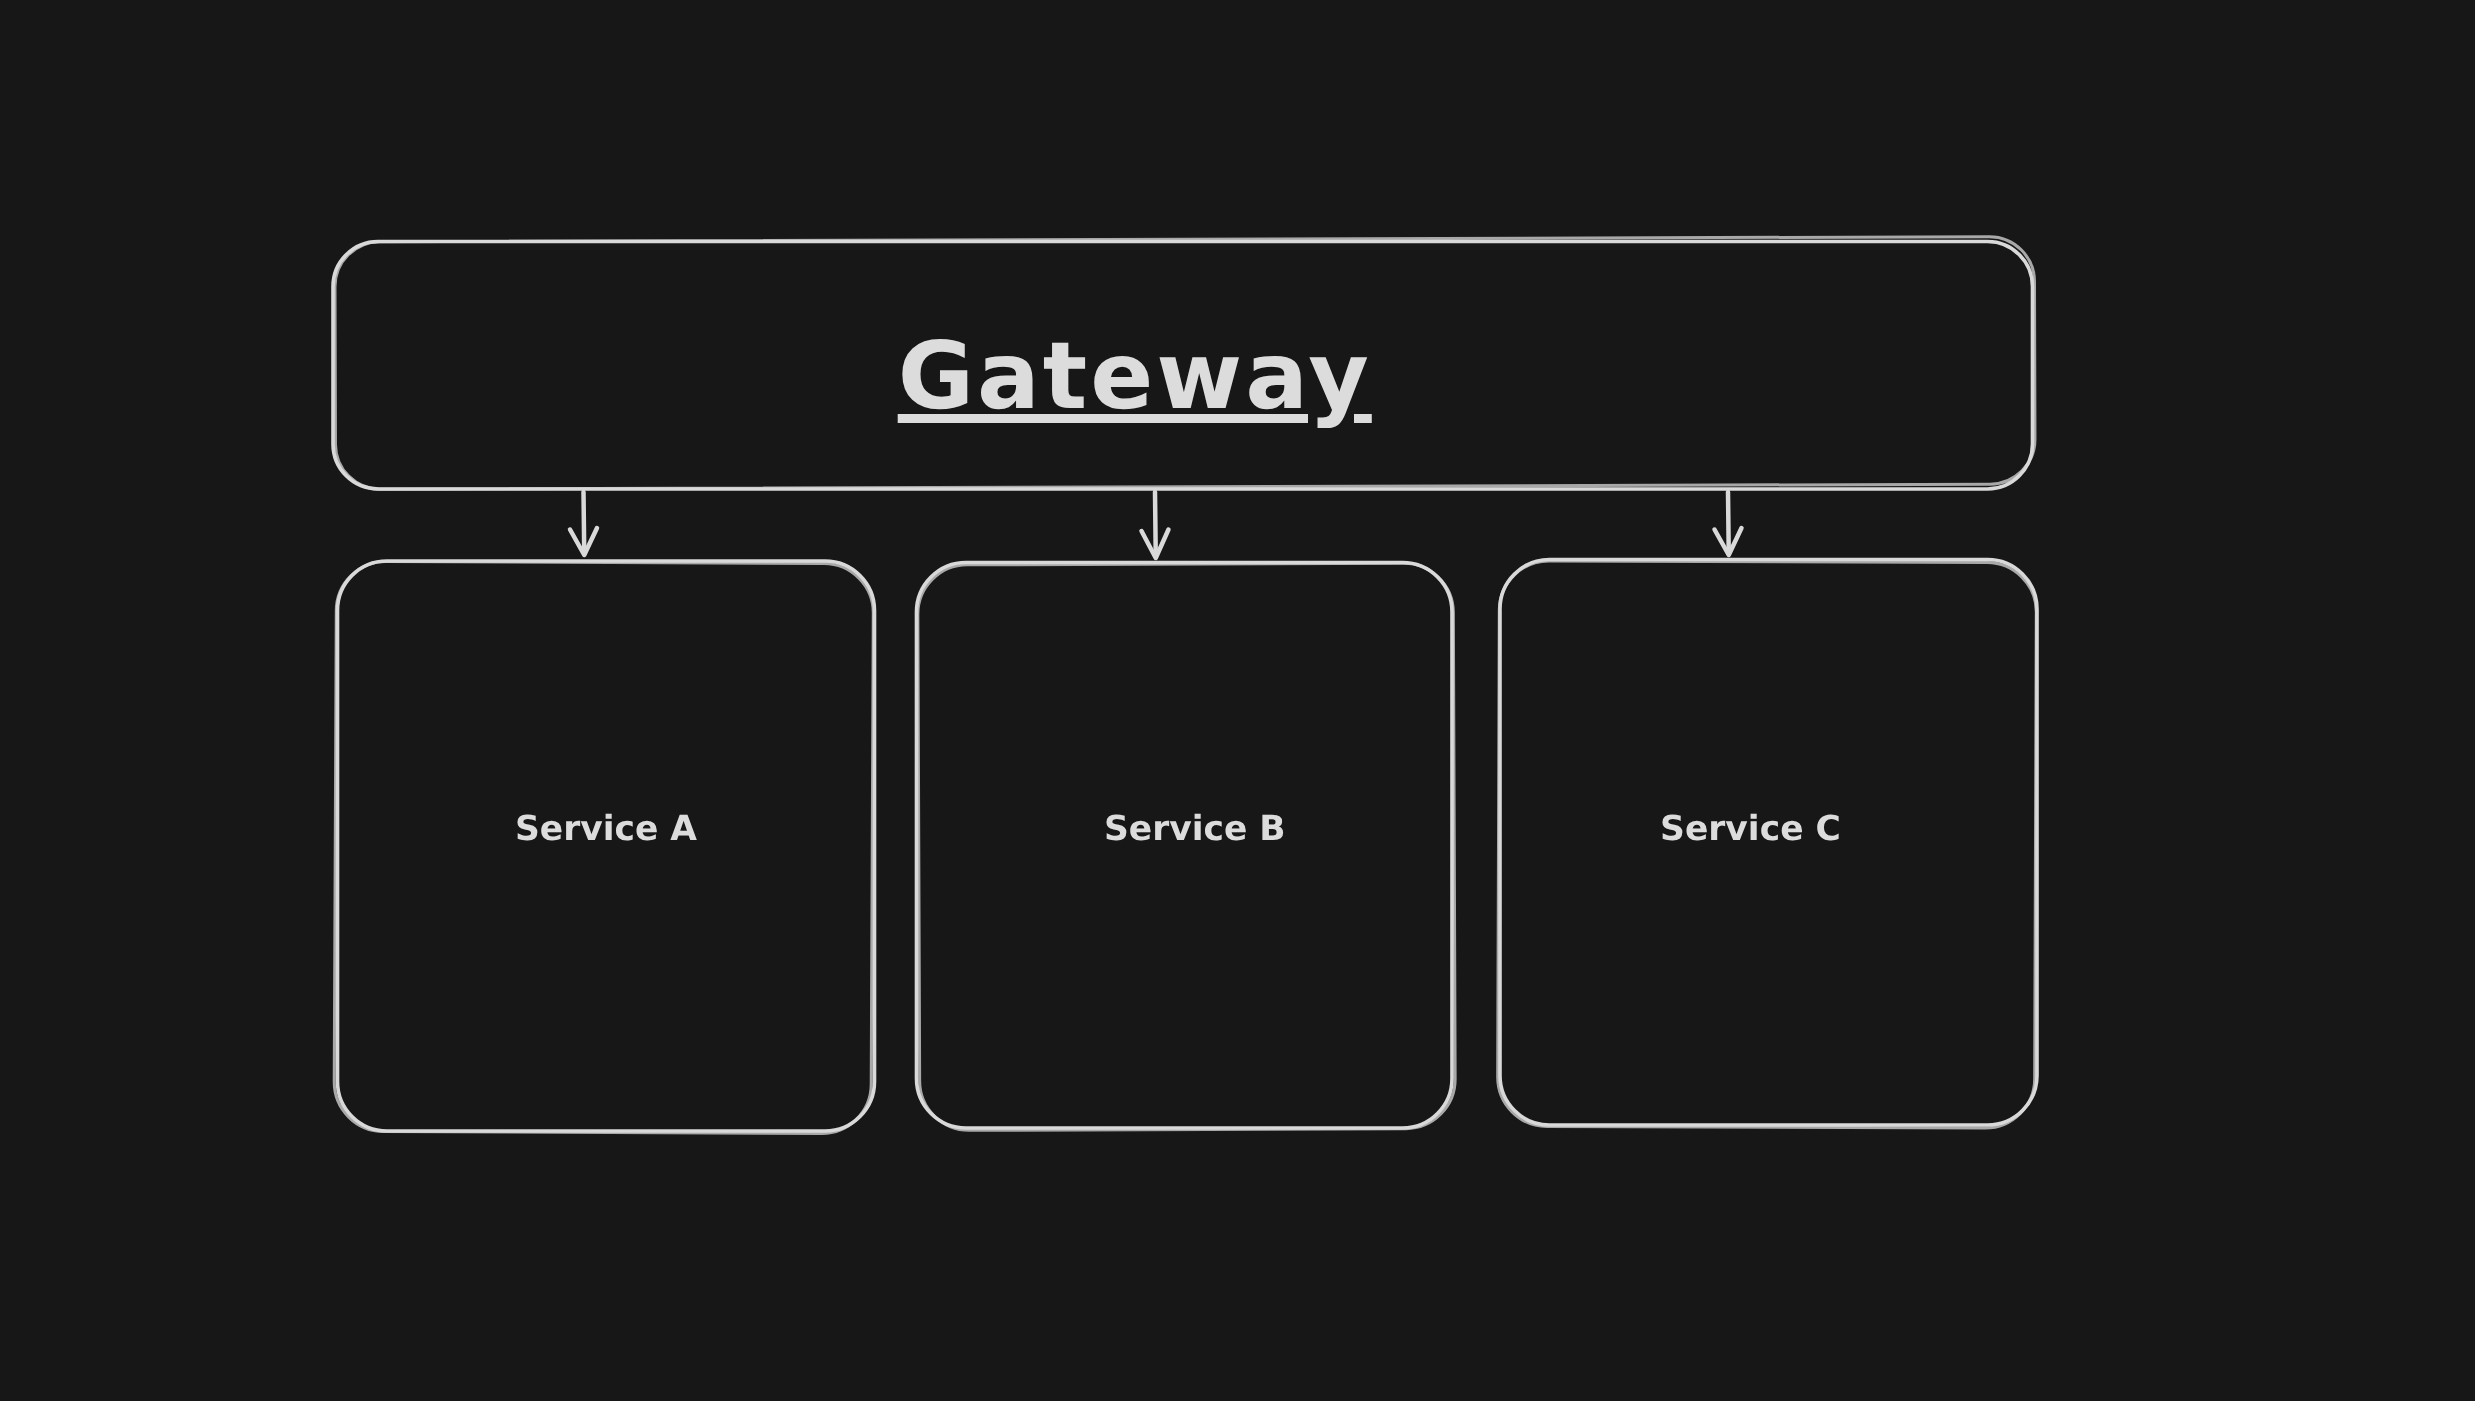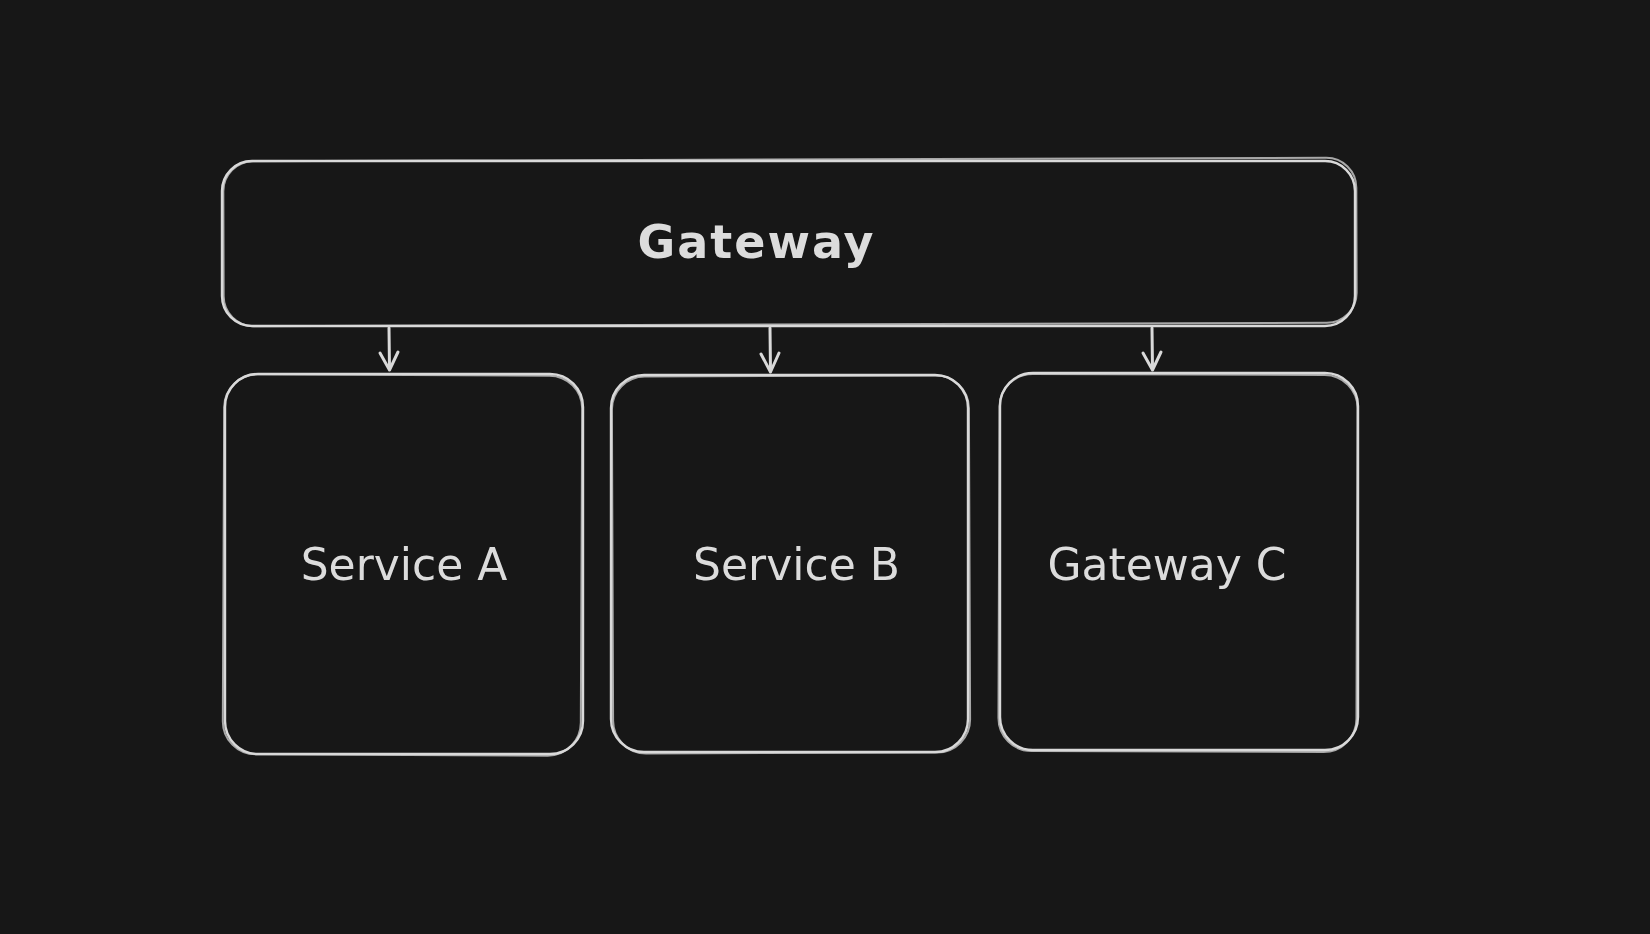--- a/index.html
+++ b/index.html
@@ -50,29 +50,30 @@
     color: var(--text);
     text-align: center;
     white-space: nowrap;
     line-height: 1.1;
     user-select: none;
   }
   .label.gateway {
     left: 190px;           
     top: 217px;
     width: 1133px;
-    font-size: 46px;
+    font-size: 62px;
     font-weight: bold;
     letter-spacing: 2px;
+    text-decoration: underline;
   }
   .label.service {
     top: 541px;
     width: 358px;
-    font-size: 44px;
-    font-weight: normal;
+    font-size: 23px;
+    font-weight: bold;
     letter-spacing: 0px;
   }
   .label.service-a { left: 225px; }
   .label.service-b { left: 611px; padding-left: 13px; }
   .label.service-c { left: 988px; }
 </style>
 </head>
 <body>
 
 <div class="canvas">
@@ -114,15 +115,15 @@
       <path class="edge" d="M1143 353 L1152.5 370 L1161 352"></path>
     </g>
   </svg>
 
   <div class="label gateway">Gateway</div>
 
   <div class="label service service-a">Service A</div>
 
   <div class="label service service-b">Service B</div>
 
-  <div class="label service service-c">Gateway C</div>
+  <div class="label service service-c">Service C</div>
 
 </div>
 
 </body></html>

